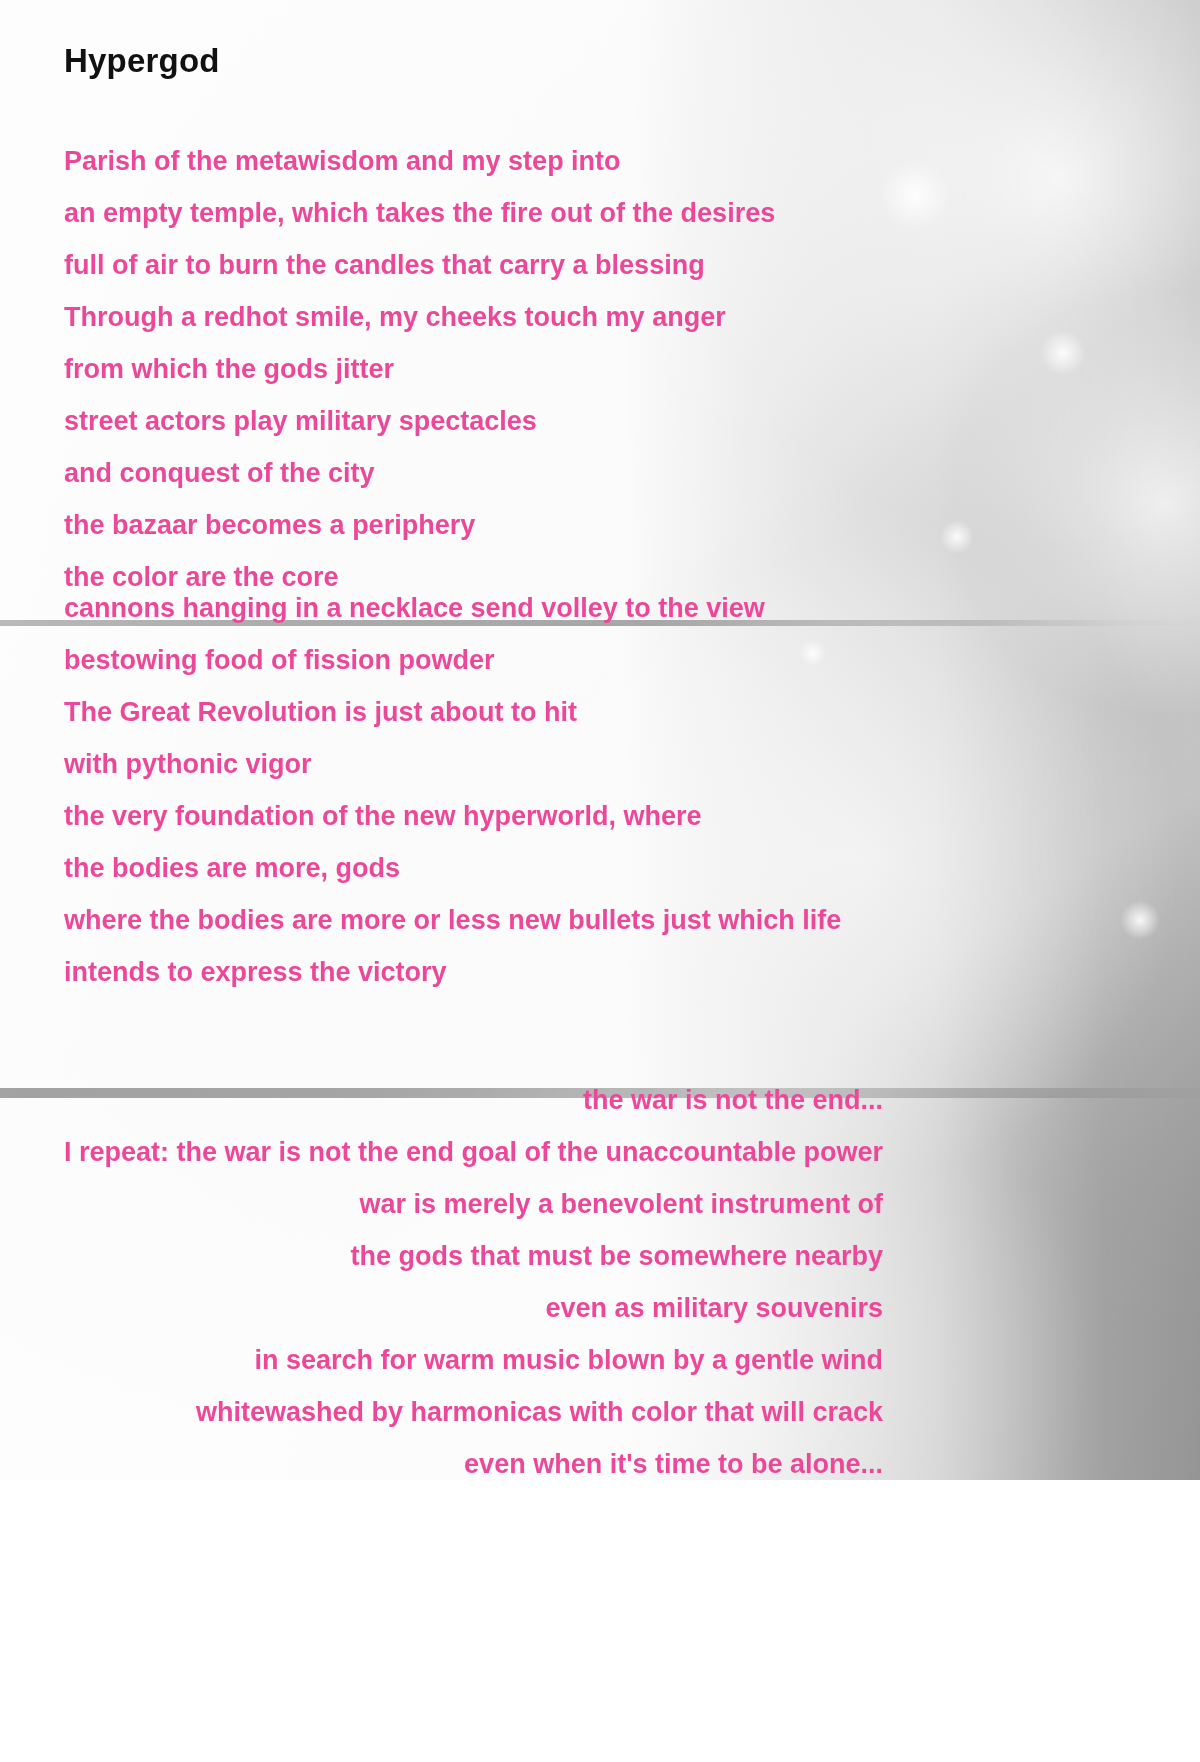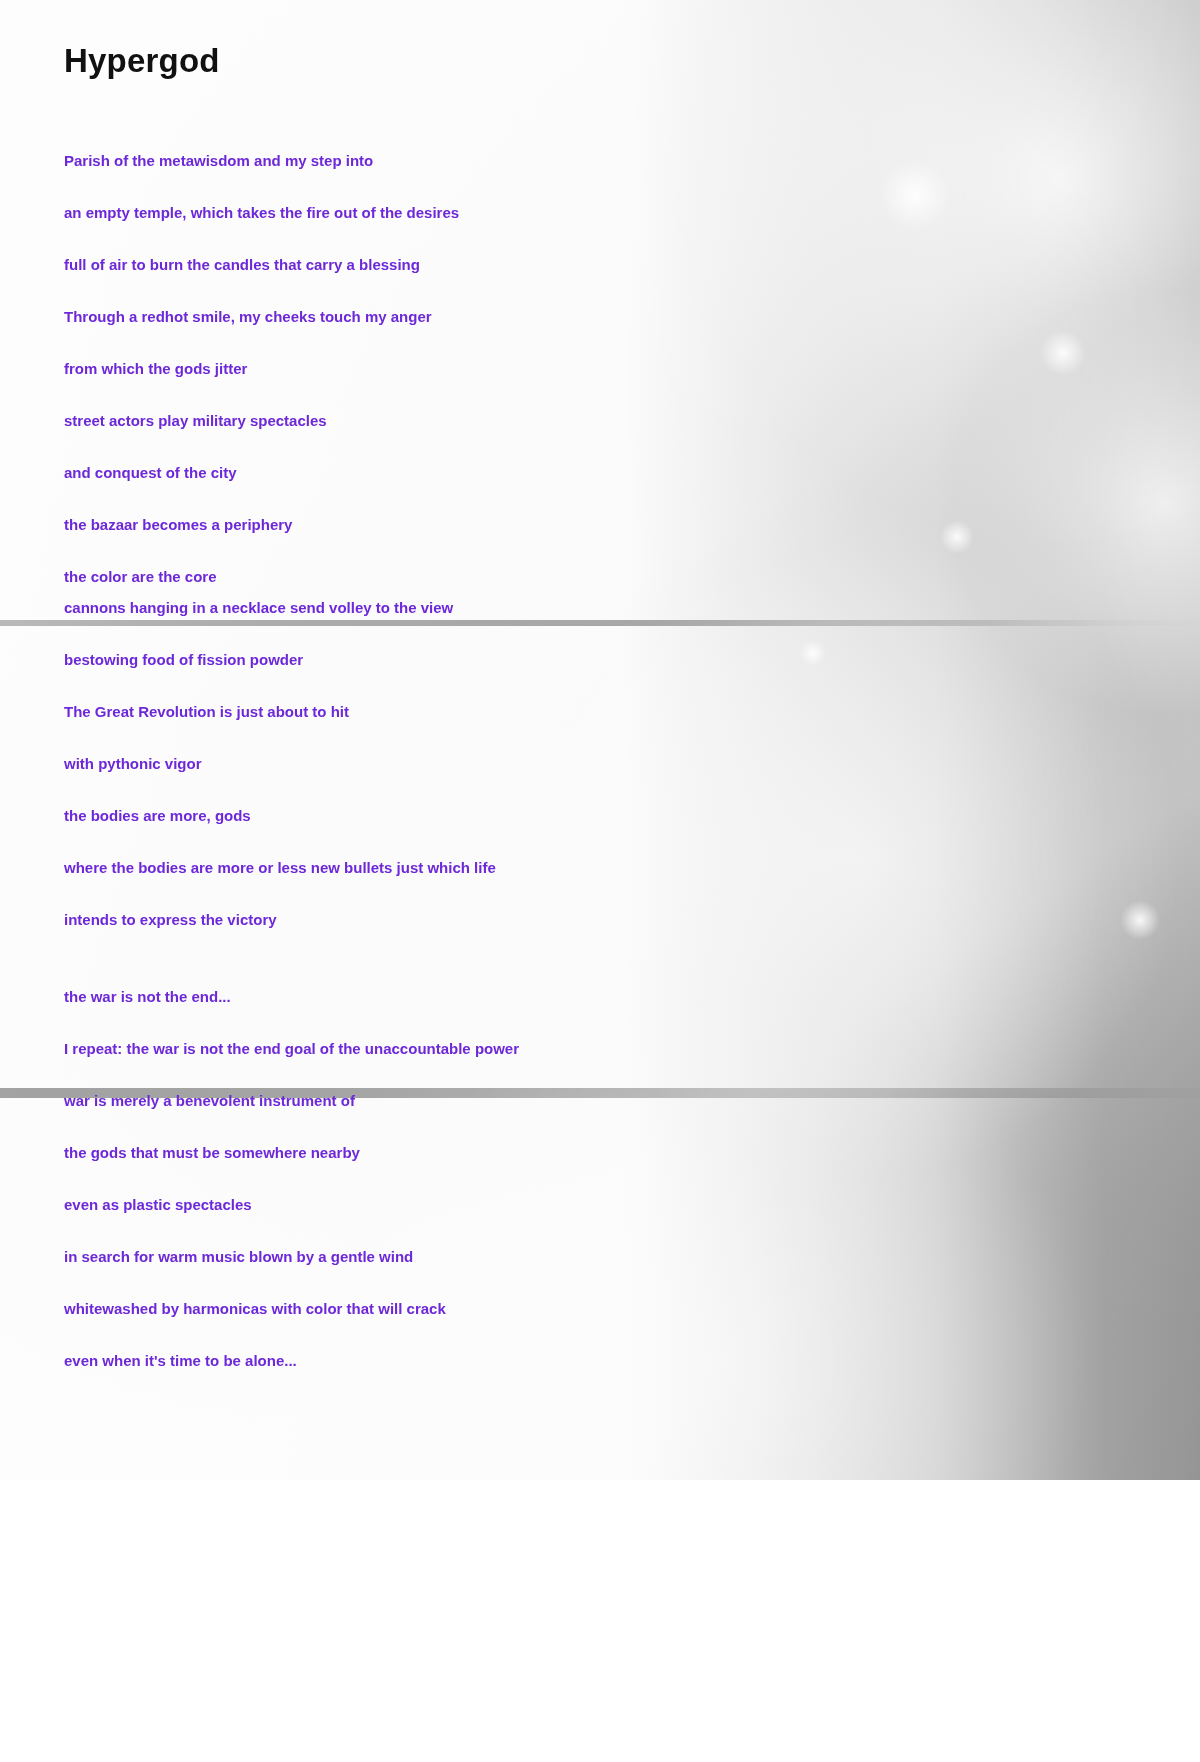--- a/index.html
+++ b/index.html
@@ -70,29 +70,29 @@
     top: 42px;
     font-size: 33px;
     font-weight: bold;
     color: #111111;
     letter-spacing: 0.2px;
   }
 
   .stanza {
     position: absolute;
     left: 64px;
-    color: #6d28d9;
-    font-size: 15px;
+    color: #ec4899;
+    font-size: 27px;
     font-weight: bold;
     line-height: 52px;
     white-space: nowrap;
   }
   #stanza-1 { top: 135px; }
   #stanza-2 { top: 582px; }
-  #stanza-3 { top: 971px; }
+  #stanza-3 { top: 1074px; text-align: right; }
 
   .stanza .line {
     display: block;
   }
 
   .author {
     position: absolute;
     left: 70px;
     top: 1482px;
     font-size: 29px;
@@ -134,31 +134,32 @@
       <span class="line">and conquest of the city</span>
       <span class="line">the bazaar becomes a periphery</span>
       <span class="line">the color are the core</span>
     </div>
 
     <div class="stanza" id="stanza-2">
       <span class="line">cannons hanging in a necklace send volley to the view</span>
       <span class="line">bestowing food of fission powder</span>
       <span class="line">The Great Revolution is just about to hit</span>
       <span class="line">with pythonic vigor</span>
+      <span class="line">the very foundation of the new hyperworld, where</span>
       <span class="line">the bodies are more, gods</span>
       <span class="line">where the bodies are more or less new bullets just which life</span>
       <span class="line">intends to express the victory</span>
     </div>
 
     <div class="stanza" id="stanza-3">
       <span class="line">the war is not the end...</span>
       <span class="line">I repeat: the war is not the end goal of the unaccountable power</span>
       <span class="line">war is merely a benevolent instrument of</span>
       <span class="line">the gods that must be somewhere nearby</span>
-      <span class="line">even as plastic spectacles</span>
+      <span class="line">even as military souvenirs</span>
       <span class="line">in search for warm music blown by a gentle wind</span>
       <span class="line">whitewashed by harmonicas with color that will crack</span>
       <span class="line">even when it's time to be alone...</span>
     </div>
 
     <div class="author">Stefan Markovski</div>
 
   </div>
 </div>
 

